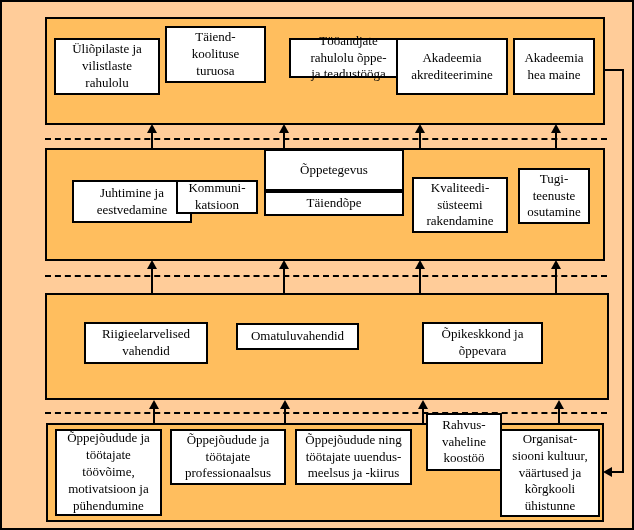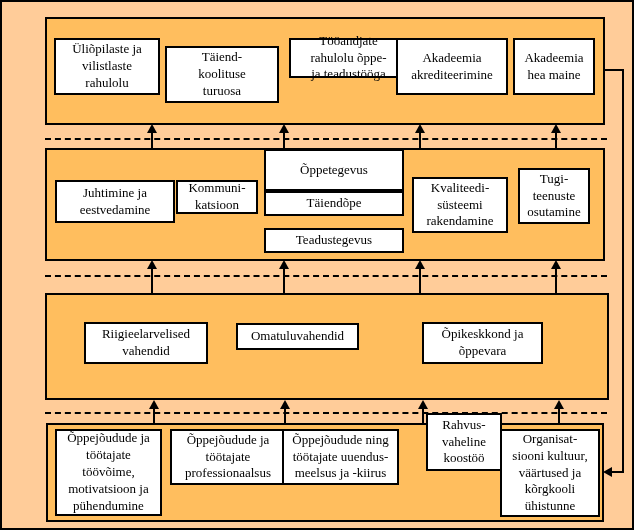--- a/index.html
+++ b/index.html
@@ -61,21 +61,21 @@
 </style>
 </head>
 <body>
 
 <div id="canvas">
 
   <div class="band" style="left:43px;top:15px;width:560px;height:108px"></div>
   <div class="box" style="left:52px;top:36px;width:106px;height:57px">Üliõpilaste ja
 vilistlaste
 rahulolu</div>
-  <div class="box" style="left:163px;top:44px;width:114px;height:57px">Täiend-
+  <div class="box" style="left:163px;top:24px;width:101px;height:57px">Täiend-
 koolituse
 turuosa</div>
   <div class="box" style="left:287px;top:36px;width:119px;height:40px">Tööandjate
 rahulolu õppe-
 ja teadustööga</div>
   <div class="box" style="left:394px;top:36px;width:112px;height:57px">Akadeemia
 akrediteerimine</div>
   <div class="box" style="left:511px;top:36px;width:82px;height:57px">Akadeemia
 hea maine</div>
 
@@ -91,27 +91,26 @@
   <div class="uparrow" style="left:412px;top:122px;height:25px">
       <div class="head"></div>
       <div class="stem"></div>
     </div>
   <div class="uparrow" style="left:548px;top:122px;height:25px">
       <div class="head"></div>
       <div class="stem"></div>
     </div>
 
   <div class="band" style="left:43px;top:146px;width:560px;height:113px"></div>
-  <div class="box" style="left:53px;top:178px;width:120px;height:43px">Juhtimine ja
+  <div class="box" style="left:70px;top:178px;width:120px;height:43px">Juhtimine ja
 eestvedamine</div>
   <div class="box" style="left:174px;top:178px;width:82px;height:34px">Kommuni-
 katsioon</div>
   <div class="box" style="left:262px;top:147px;width:140px;height:42px">Õppetegevus</div>
   <div class="box" style="left:262px;top:189px;width:140px;height:25px">Täiendõpe</div>
-  <div class="box" style="left:262px;top:226px;width:140px;height:25px">Teadustegevus</div>
   <div class="box" style="left:410px;top:175px;width:96px;height:56px">Kvaliteedi-
 süsteemi
 rakendamine</div>
   <div class="box" style="left:516px;top:166px;width:72px;height:56px">Tugi-
 teenuste
 osutamine</div>
 
   <div class="dashed" style="left:43px;top:273px;width:562px"></div>
   <div class="uparrow" style="left:144px;top:258px;height:34px">
       <div class="head"></div>
@@ -157,21 +156,21 @@
 
   <div class="band" style="left:44px;top:421px;width:558px;height:99px"></div>
   <div class="box" style="left:53px;top:427px;width:107px;height:87px">Õppejõudude ja
 töötajate
 töövõime,
 motivatsioon ja
 pühendumine</div>
   <div class="box" style="left:168px;top:427px;width:116px;height:56px">Õppejõudude ja
 töötajate
 professionaalsus</div>
-  <div class="box" style="left:280px;top:427px;width:117px;height:56px">Õppejõudude ning
+  <div class="box" style="left:293px;top:427px;width:117px;height:56px">Õppejõudude ning
 töötajate uuendus-
 meelsus ja -kiirus</div>
   <div class="box" style="left:424px;top:411px;width:76px;height:58px">Rahvus-
 vaheline
 koostöö</div>
   <div class="box" style="left:498px;top:427px;width:100px;height:88px">Organisat-
 siooni kultuur,
 väärtused ja
 kõrgkooli
 ühistunne</div>

